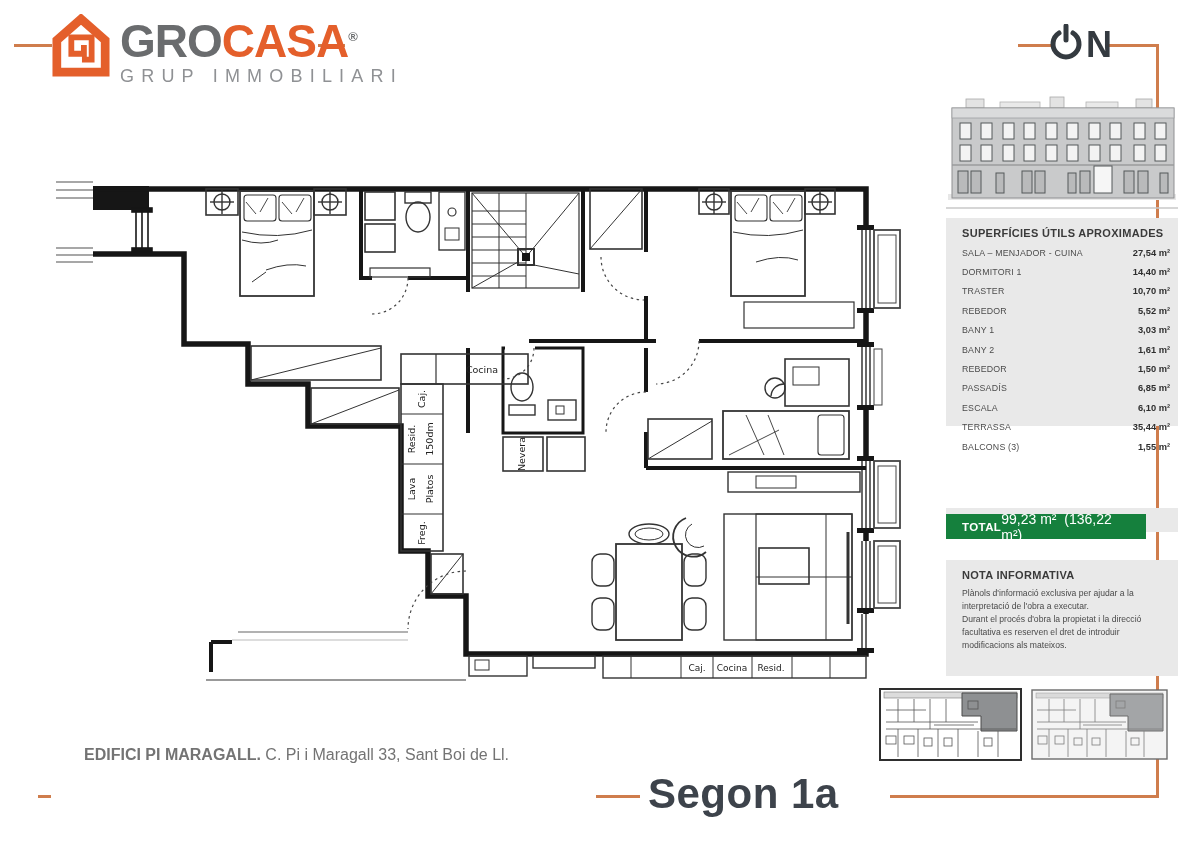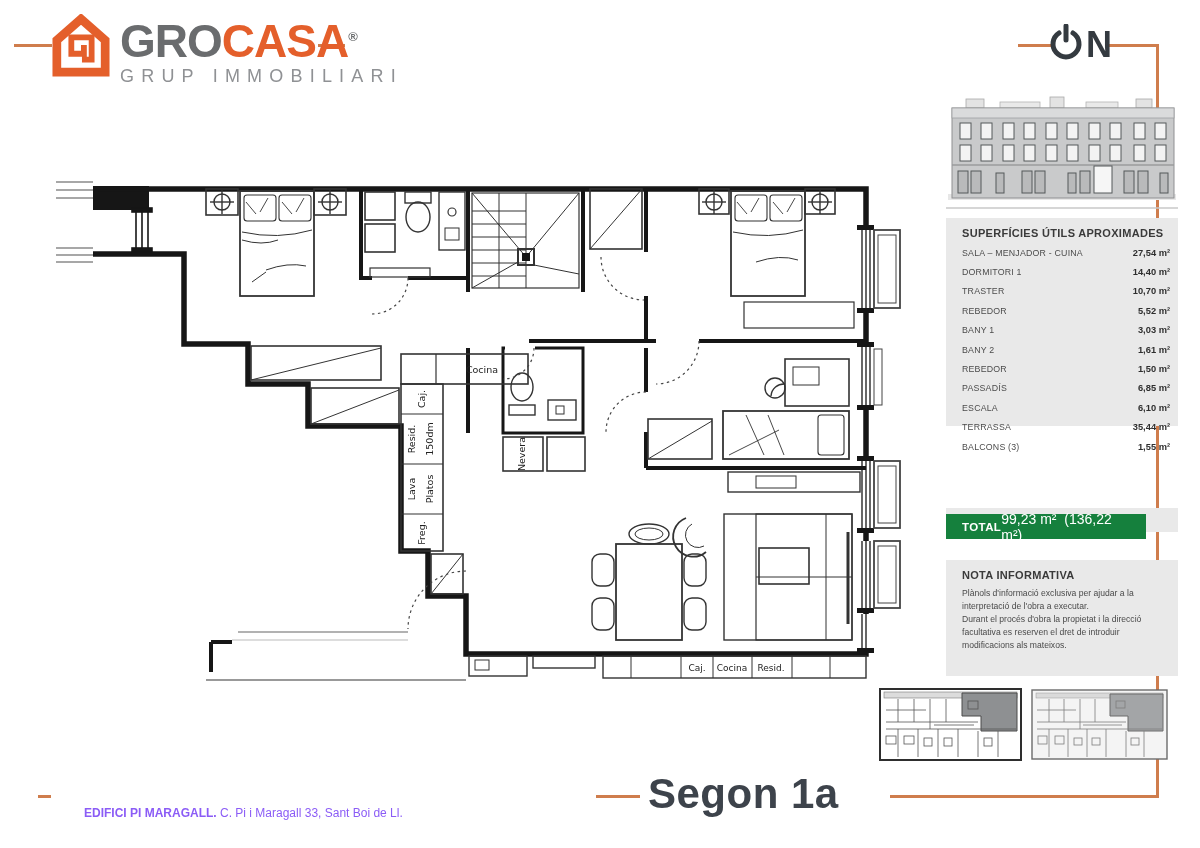--- a/index.html
+++ b/index.html
@@ -23,21 +23,21 @@
   .panel-title{font-size:11px;font-weight:bold;color:#3a3a3a;letter-spacing:.3px;padding:9px 0 4px 16px;}
   .arow{display:flex;justify-content:space-between;align-items:center;height:19.4px;padding:0 8px 0 16px;}
   .arow .lbl{font-size:8.8px;color:#4c4c4c;letter-spacing:.2px;}
   .arow .val{font-size:9.3px;color:#2e2e2e;font-weight:600;}
   #total-bar{left:946px;top:514px;width:200px;height:25px;background:#15803d;color:#fff;
              display:flex;justify-content:space-between;align-items:center;padding:0 14px 0 16px;box-sizing:border-box;}
   #total-bar .tl{font-size:11.5px;font-weight:bold;letter-spacing:.4px;}
   #total-bar .tv{font-size:14px;font-weight:400;}
   #note-body{padding:2px 28px 0 16px;font-size:8.6px;line-height:1.5;color:#4a4a4a;}
   
-  #footer-left{left:84px;top:806px;font-size:12px;color:#8b5cf6;white-space:nowrap;}
+  #footer-left{left:84px;top:746px;font-size:16px;color:#737373;white-space:nowrap;}
   #footer-left b{font-weight:800;}
   #unit-title{left:648px;top:770px;font-size:42px;font-weight:800;color:#3d434b;letter-spacing:.5px;}
   svg text{font-family:"DejaVu Sans",sans-serif;}
 </style>
 </head>
 <body>
 
 <div id="page">
 
   <div class="abs oline" style="left:14px;top:44px;width:38px;height:3px;"></div>

